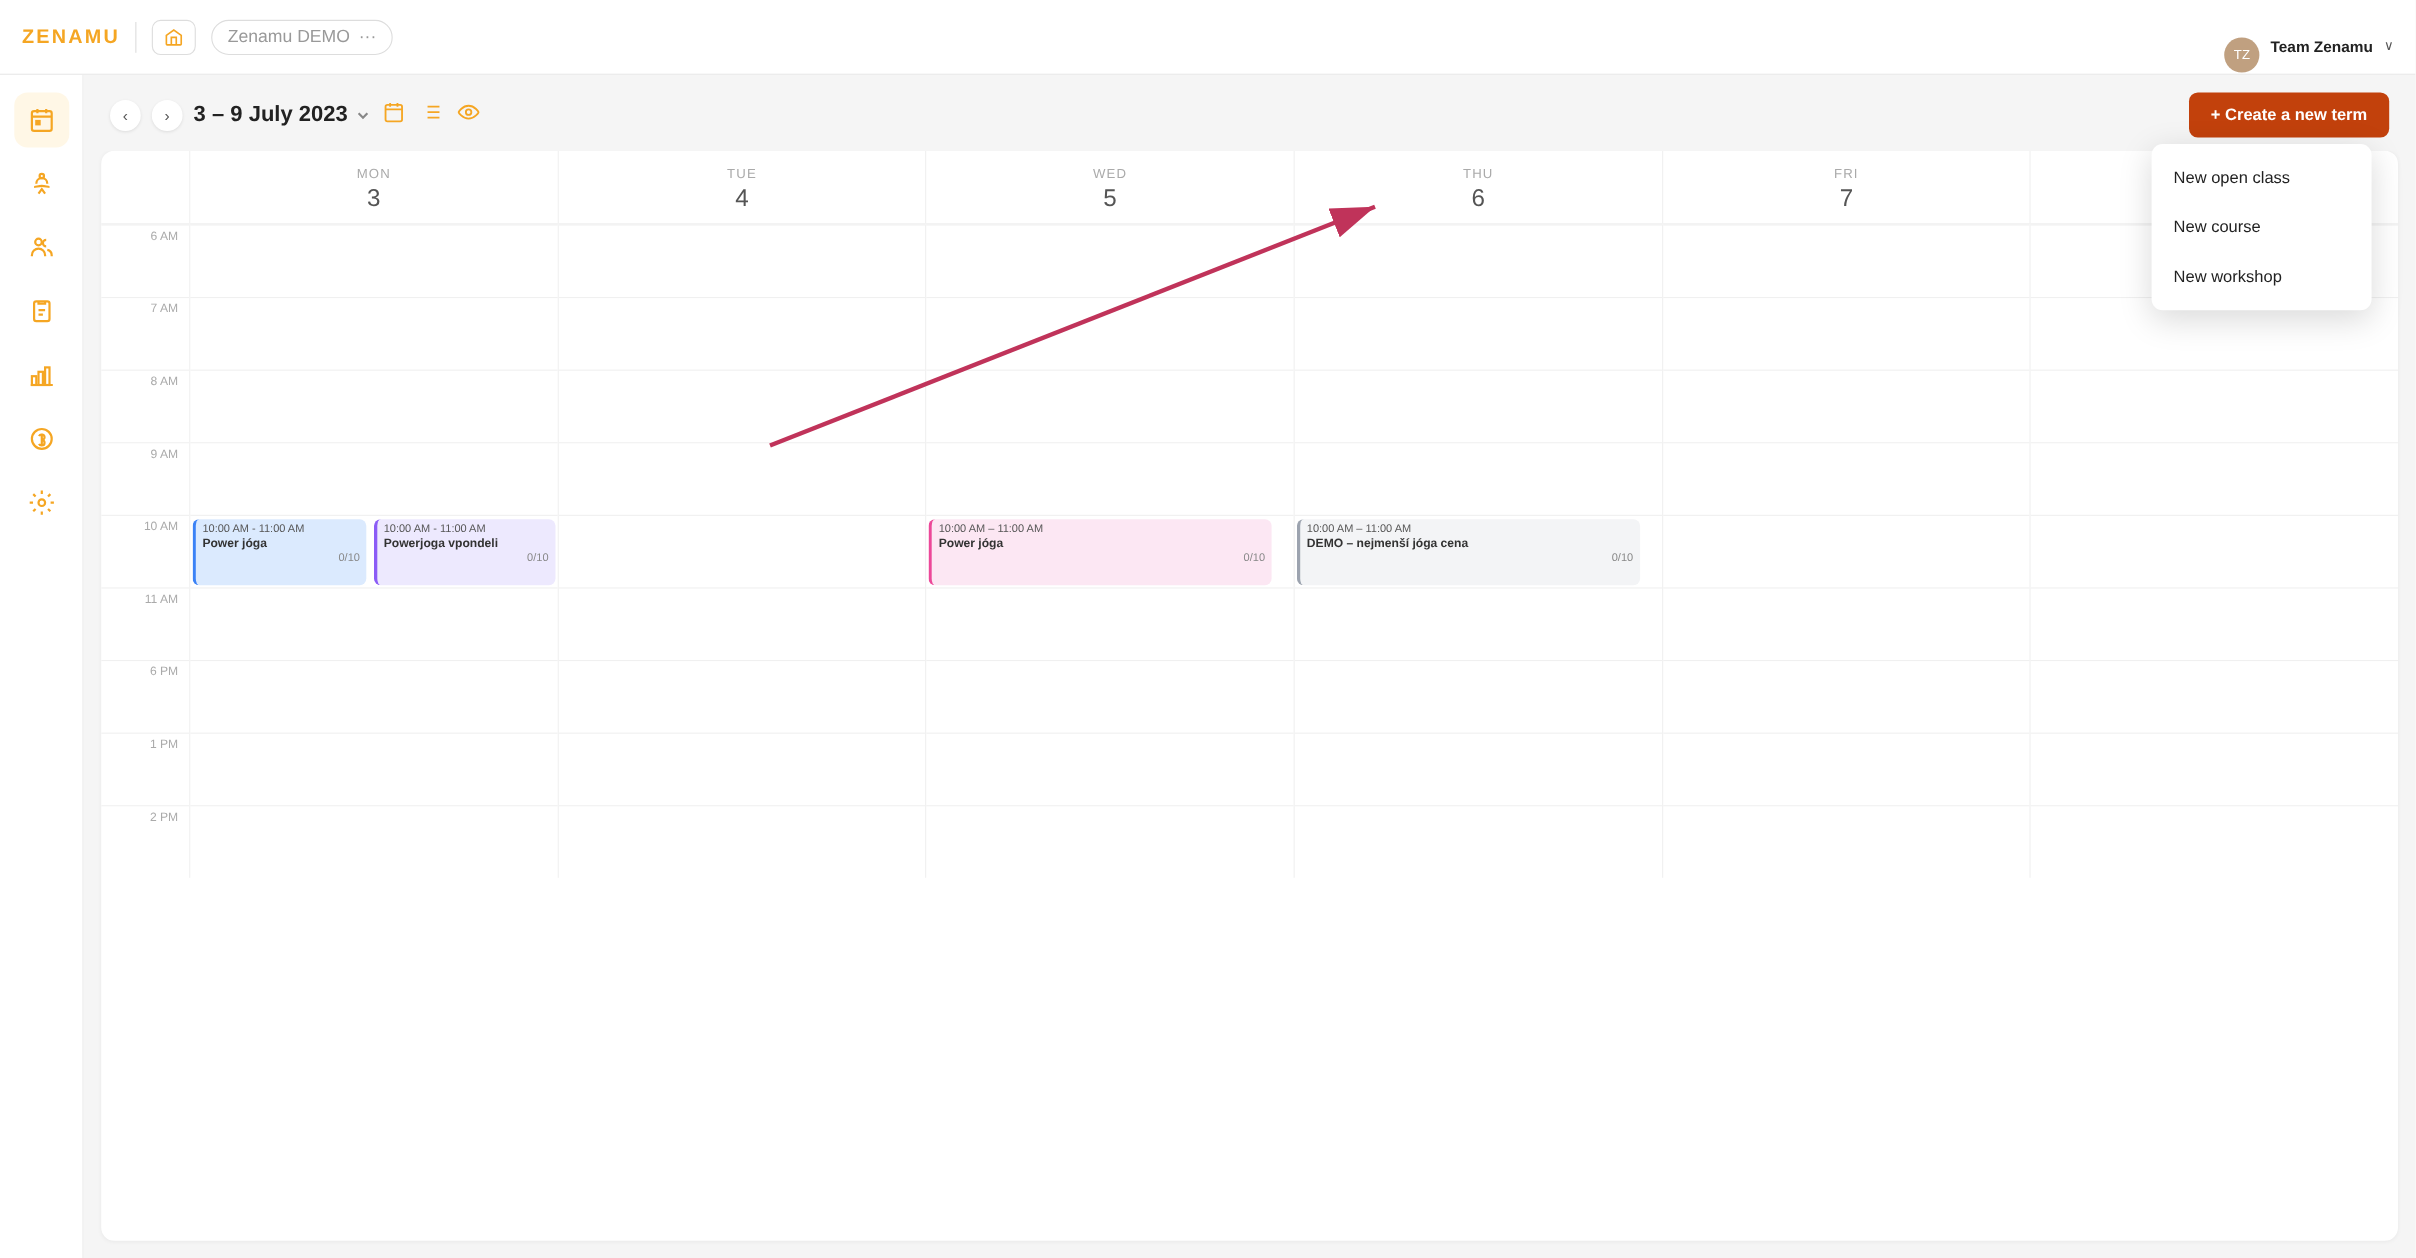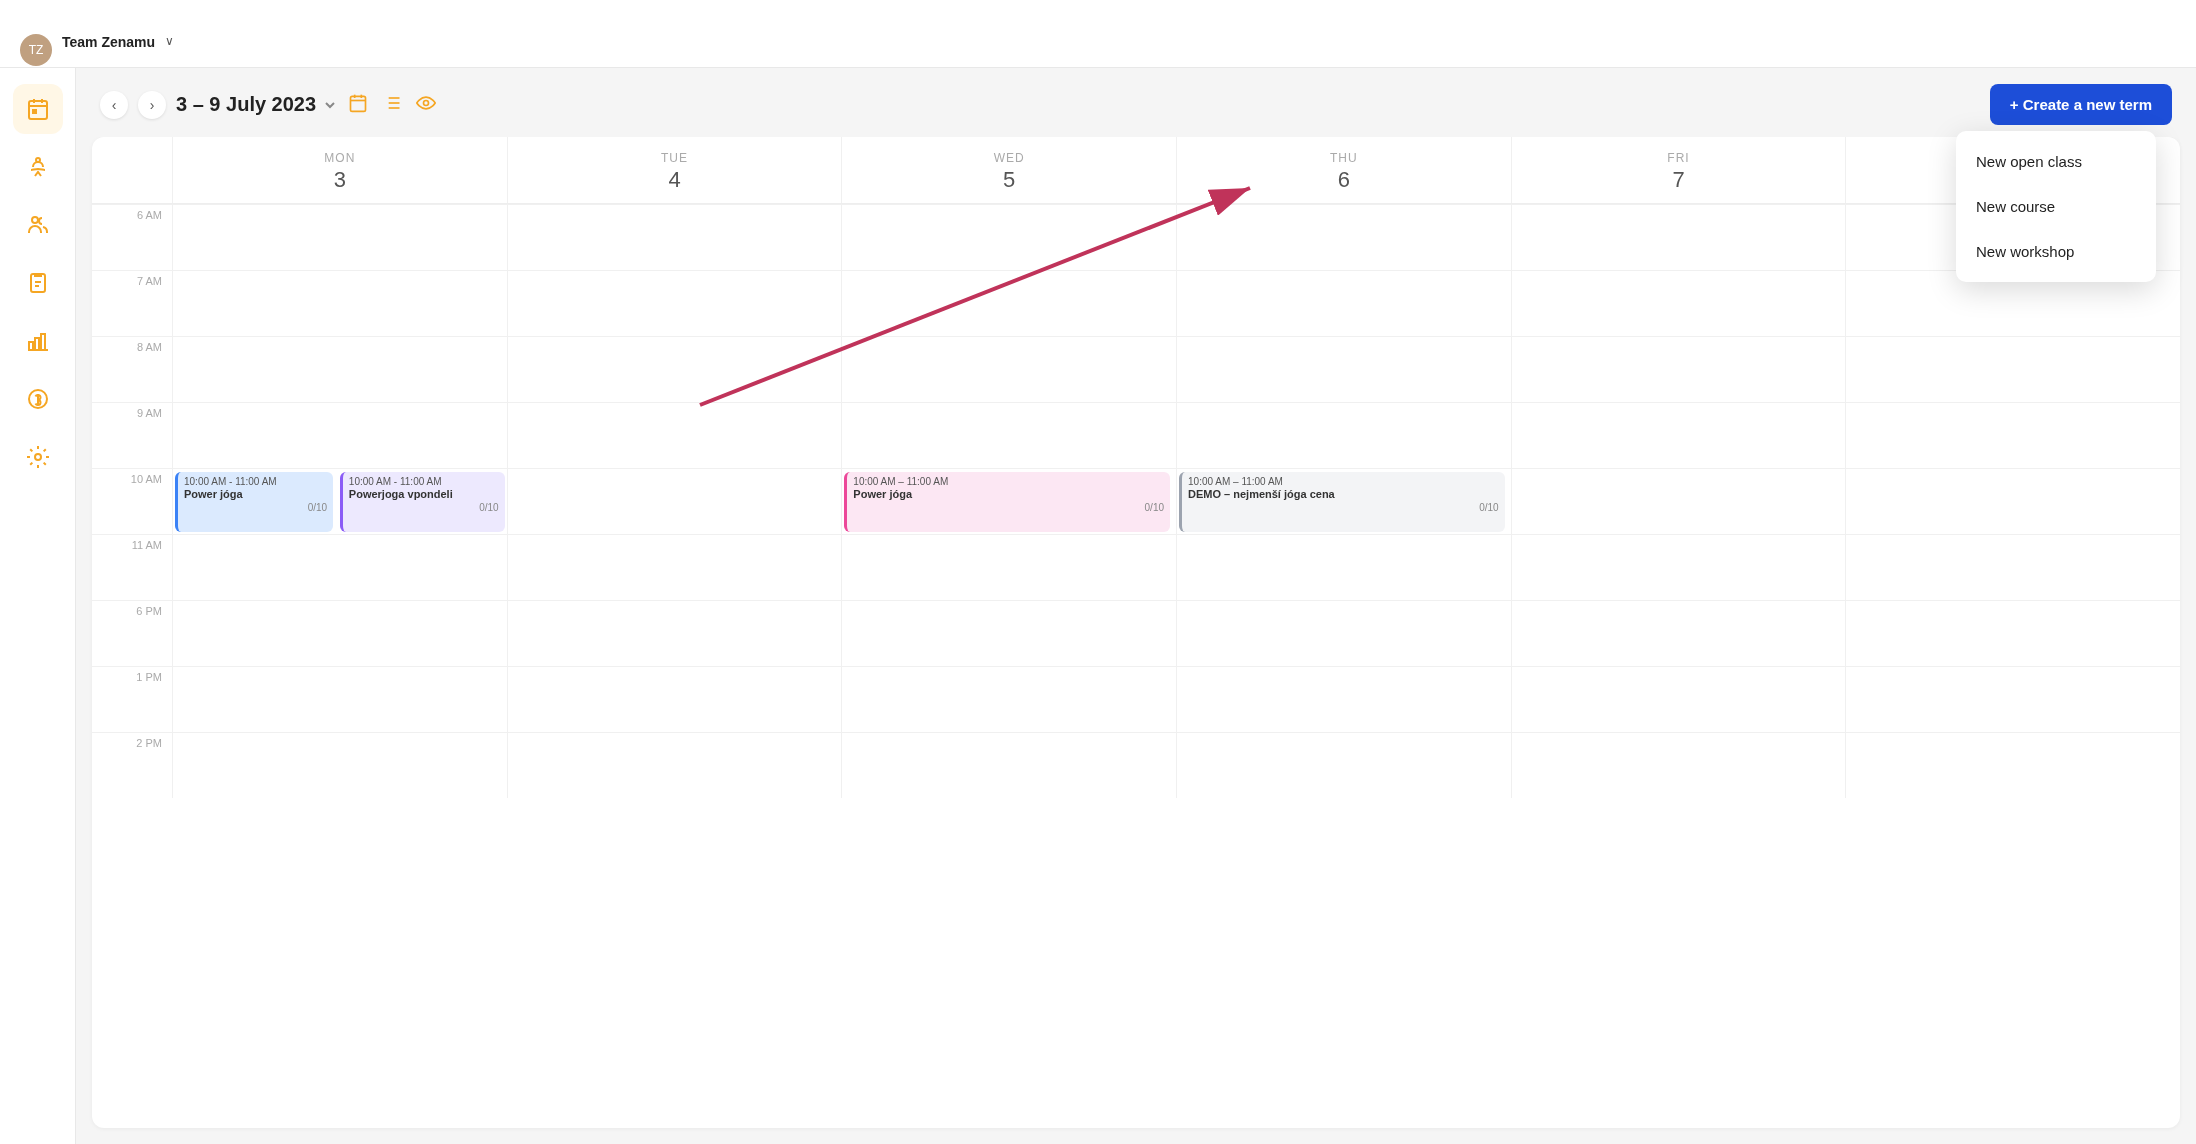--- a/index.html
+++ b/index.html
@@ -69,21 +69,21 @@
       display: flex; align-items: center; gap: 6px;
       background: transparent; border: none; cursor: pointer;
       font-size: 20px; font-weight: 600; color: #222;
     }
     .date-range-btn svg { width: 16px; height: 16px; color: #888; }
     .toolbar-icons { display: flex; align-items: center; gap: 14px; }
     .toolbar-icon { color: #f5a623; cursor: pointer; }
 
     
     .create-btn {
-      background: #1d4ed8; color: #fff; border: none; border-radius: 8px;
+      background: #c2410c; color: #fff; border: none; border-radius: 8px;
       padding: 12px 20px; font-size: 15px; font-weight: 600; cursor: pointer;
       display: flex; align-items: center; gap: 8px; white-space: nowrap;
     }
 
     
     .dropdown-wrapper { position: relative; }
     .dropdown-menu {
       position: absolute; right: 16px; top: calc(100% + 6px);
       background: #fff; border-radius: 10px; box-shadow: 0 8px 30px rgba(0,0,0,0.15);
       min-width: 200px; z-index: 200; padding: 8px 0;
@@ -110,21 +110,21 @@
       height: 66px; display: flex; align-items: flex-start;
       padding-top: 4px; padding-right: 10px;
       justify-content: flex-end;
       font-size: 11px; color: #aaa; border-top: 1px solid #f0f0f0;
     }
     .day-col {
       flex: 1; border-left: 1px solid #f0f0f0; position: relative;
     }
     .day-slot { height: 66px; border-top: 1px solid #f0f0f0; }
     .cal-event {
-      position: absolute; left: 2px; right: 6px;
+      position: absolute; left: 2px; right: 20px;
       border-radius: 6px; padding: 4px 6px; font-size: 11px; cursor: pointer;
       overflow: hidden;
     }
     .cal-event.blue { background: #dbeafe; border-left: 3px solid #3b82f6; }
     .cal-event.purple { background: #ede9fe; border-left: 3px solid #8b5cf6; }
     .cal-event.pink { background: #fce7f3; border-left: 3px solid #ec4899; }
     .cal-event.gray { background: #f3f4f6; border-left: 3px solid #9ca3af; }
     .event-time { font-size: 10px; color: #555; }
     .event-title { font-weight: 600; color: #333; margin-top: 1px; font-size: 11px; }
     .event-capacity { font-size: 10px; color: #888; text-align: right; margin-top: 2px; }
@@ -132,20 +132,34 @@
     
     .arrow-overlay {
       position: fixed; pointer-events: none; z-index: 300;
       top: 0; left: 0; width: 100%; height: 100%;
     }
   </style>
 </head>
 <body>
 
 <div class="top-bar">
+  <div class="top-bar-left">
+    <div class="logo">ZENAMU</div>
+    <div class="divider-v"></div>
+    <div class="home-icon-btn">
+      <svg width="18" height="18" viewBox="0 0 24 24" fill="none" stroke="#f5a623" stroke-width="2">
+        <path d="M3 9.5L12 3l9 6.5V20a1 1 0 01-1 1H4a1 1 0 01-1-1V9.5z"></path>
+        <path d="M9 21V12h6v9"></path>
+      </svg>
+    </div>
+    <button class="workspace-btn">
+      <span>Zenamu DEMO</span>
+      <span>···</span>
+    </button>
+  </div>
   <div class="top-bar-right">
     <div class="avatar-circle">TZ</div>
     <span class="team-name">Team Zenamu</span>
     <span class="chevron-down">∨</span>
   </div>
 </div>
 
 <div class="app-layout">
 
   <div class="sidebar">

